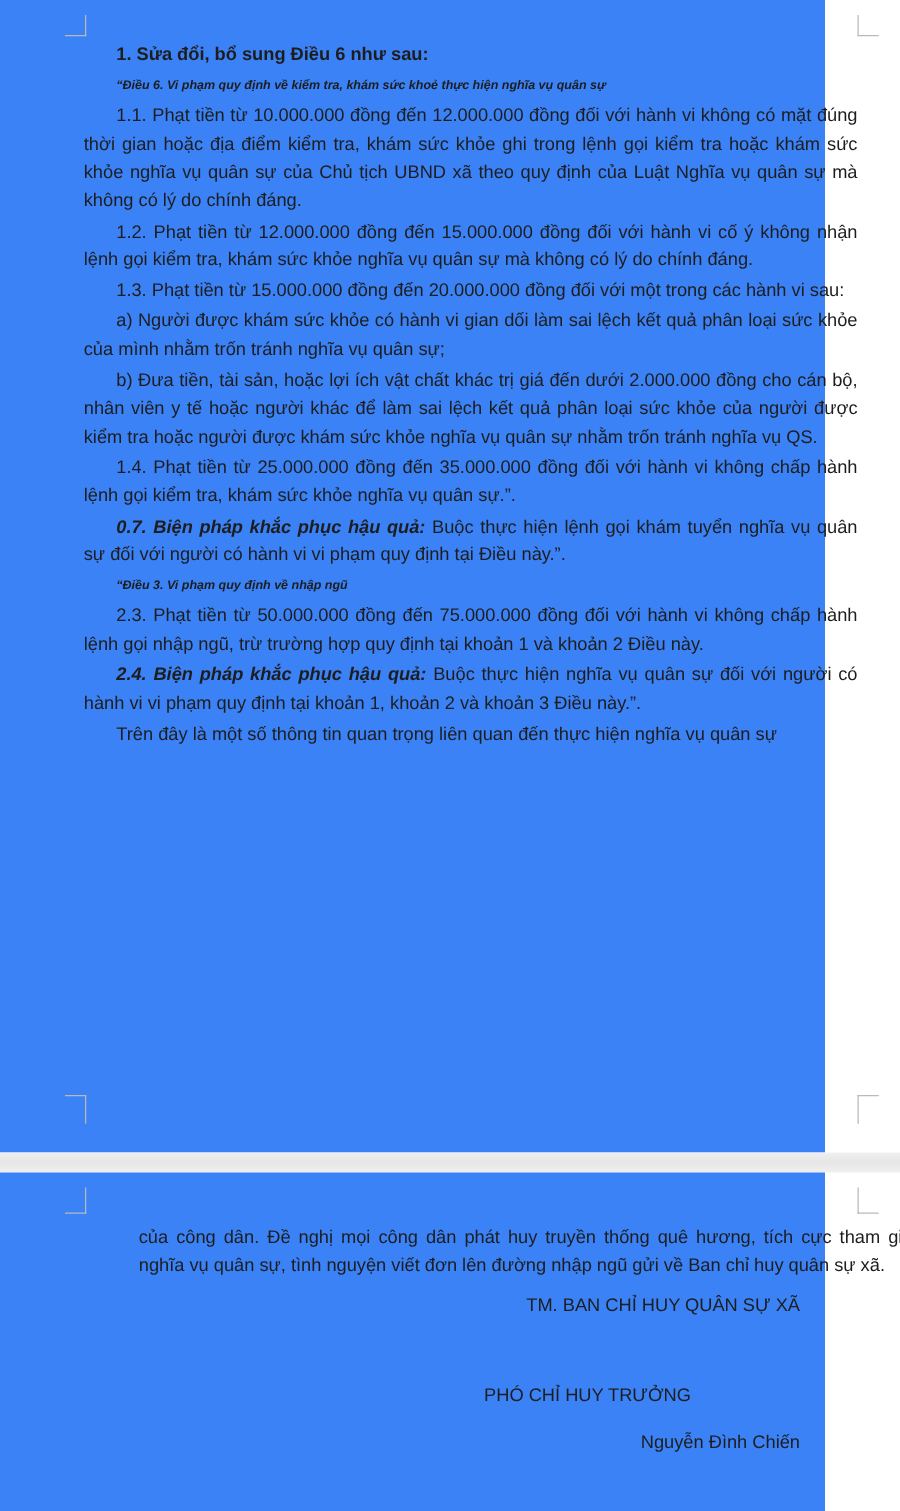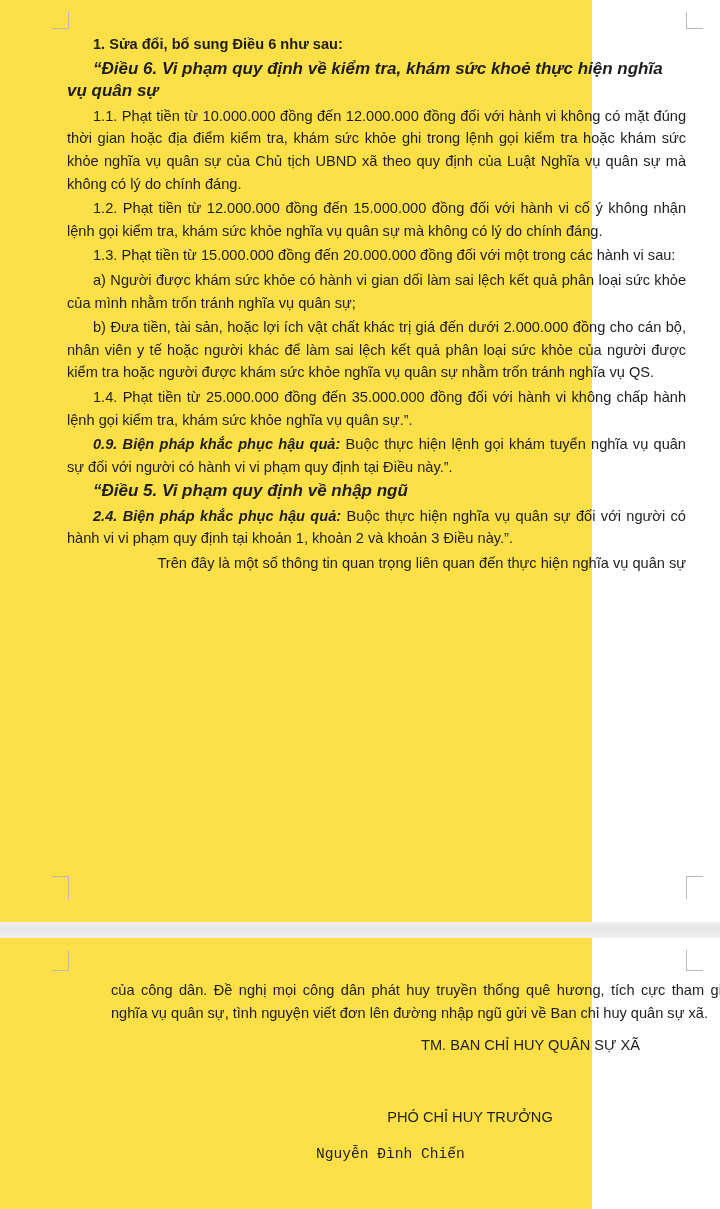--- a/index.html
+++ b/index.html
@@ -1,69 +1,70 @@
 <!DOCTYPE html>
 <html><head>
 <meta charset="utf-8">
 <style>
   html, body { margin: 0; padding: 0; }
   body {
     width: 720px; height: 1209px; background: #ffffff; overflow: hidden;
     font-family: "Liberation Sans", "DejaVu Sans", sans-serif;
     color: #1d1d1d; position: relative;
   }
-  .page { position: absolute; left: 0; width: 592px; background: #fde047; }
+  .page { position: absolute; left: 0; width: 660px; background: #3b82f6; }
   .page1 { top: 0; height: 922px; }
   .gap { position: absolute; left: 0; top: 922px; width: 720px; height: 16px;
          background: linear-gradient(#f0f0f0, #e6e6e6 50%, #f0f0f0); }
   .page2 { top: 938px; height: 271px; }
   .mark { position: absolute; width: 16px; height: 16px; border-color: #b9b9b9; border-style: solid; border-width: 0; }
   .mark.tl { left: 52px; top: 12px; border-right-width: 1px; border-bottom-width: 1px; }
   .mark.tr { left: 686px; top: 12px; border-left-width: 1px; border-bottom-width: 1px; }
   .mark.bl { left: 52px; top: 876px; border-right-width: 1px; border-top-width: 1px; height: 22px; }
   .mark.br { left: 686px; top: 876px; border-left-width: 1px; border-top-width: 1px; height: 22px; }
   .mark.tl2 { left: 52px; top: 12px; border-right-width: 1px; border-bottom-width: 1px; height: 20px; }
   .mark.tr2 { left: 686px; top: 12px; border-left-width: 1px; border-bottom-width: 1px; height: 20px; }
 
   .content { position: absolute; left: 67px; width: 619px; font-size: 14.6px; line-height: 22.6px; }
   .page1 .content { top: 33px; }
   .page2 .content { top: 41px; margin-left: 44px; }
   p { margin: 0 0 2px 0; text-align: justify; }
   .ind { text-indent: 26px; }
   .bi { font-weight: bold; font-style: italic; }
   .heading-b { font-weight: bold; font-size: 14.6px; }
-  .heading-i { font-style: italic; font-weight: bold; font-size: 17px; }
+  .heading-i { font-style: italic; font-weight: bold; font-size: 10px; }
 
   .sign { position: absolute; left: 300px; width: 340px; text-align: center; font-size: 14.6px; }
   .sign .line1 { position: absolute; top: 99px; left: 0; width: 340px; text-align:right; }
   .sign .line2 { position: absolute; top: 123px; left: 0; width: 340px; text-align:center;margin-top:48px; }
-  .sign .name { position: absolute; top: 208px; left: 16px; width: 340px; text-align:left;font-family:Liberation Mono, monospace; }
+  .sign .name { position: absolute; top: 208px; left: 0; width: 340px; text-align:right; }
 </style>
 </head>
 <body>
 
 <div class="page page1">
   <div class="mark tl"></div>
   <div class="mark tr"></div>
   <div class="mark bl"></div>
   <div class="mark br"></div>
 
   <div class="content">
     <p class="ind heading-b">1. Sửa đổi, bổ sung Điều 6 như sau:</p>
     <p class="ind heading-i" style="text-align:left;">“Điều 6. Vi phạm quy định về kiểm tra, khám sức khoẻ thực hiện nghĩa vụ quân sự</p>
     <p class="ind">1.1. Phạt tiền từ 10.000.000 đồng đến 12.000.000 đồng đối với hành vi không có mặt đúng thời gian hoặc địa điểm kiểm tra, khám sức khỏe ghi trong lệnh gọi kiểm tra hoặc khám sức khỏe nghĩa vụ quân sự của Chủ tịch UBND xã theo quy định của Luật Nghĩa vụ quân sự mà không có lý do chính đáng.</p>
     <p class="ind">1.2. Phạt tiền từ 12.000.000 đồng đến 15.000.000 đồng đối với hành vi cố ý không nhận lệnh gọi kiểm tra, khám sức khỏe nghĩa vụ quân sự mà không có lý do chính đáng.</p>
     <p class="ind">1.3. Phạt tiền từ 15.000.000 đồng đến 20.000.000 đồng đối với một trong các hành vi sau:</p>
     <p class="ind">a) Người được khám sức khỏe có hành vi gian dối làm sai lệch kết quả phân loại sức khỏe của mình nhằm trốn tránh nghĩa vụ quân sự;</p>
     <p class="ind">b) Đưa tiền, tài sản, hoặc lợi ích vật chất khác trị giá đến dưới 2.000.000 đồng cho cán bộ, nhân viên y tế hoặc người khác để làm sai lệch kết quả phân loại sức khỏe của người được kiểm tra hoặc người được khám sức khỏe nghĩa vụ quân sự nhằm trốn tránh nghĩa vụ QS.</p>
     <p class="ind">1.4. Phạt tiền từ 25.000.000 đồng đến 35.000.000 đồng đối với hành vi không chấp hành lệnh gọi kiểm tra, khám sức khỏe nghĩa vụ quân sự.”.</p>
-    <p class="ind"><span class="bi">0.9. Biện pháp khắc phục hậu quả:</span><span> Buộc thực hiện lệnh gọi khám tuyển nghĩa vụ quân sự đối với người có hành vi vi phạm quy định tại Điều này.”.</span></p>
-    <p class="ind heading-i">“Điều 5. Vi phạm quy định về nhập ngũ</p>
+    <p class="ind"><span class="bi">0.7. Biện pháp khắc phục hậu quả:</span><span> Buộc thực hiện lệnh gọi khám tuyển nghĩa vụ quân sự đối với người có hành vi vi phạm quy định tại Điều này.”.</span></p>
+    <p class="ind heading-i">“Điều 3. Vi phạm quy định về nhập ngũ</p>
+    <p class="ind">2.3. Phạt tiền từ 50.000.000 đồng đến 75.000.000 đồng đối với hành vi không chấp hành lệnh gọi nhập ngũ, trừ trường hợp quy định tại khoản 1 và khoản 2 Điều này.</p>
     <p class="ind"><span class="bi">2.4. Biện pháp khắc phục hậu quả:</span><span> Buộc thực hiện nghĩa vụ quân sự đối với người có hành vi vi phạm quy định tại khoản 1, khoản 2 và khoản 3 Điều này.”.</span></p>
-    <p class="ind" style="text-align:right;">Trên đây là một số thông tin quan trọng liên quan đến thực hiện nghĩa vụ quân sự</p>
+    <p class="ind" style="text-align:left;">Trên đây là một số thông tin quan trọng liên quan đến thực hiện nghĩa vụ quân sự</p>
   </div>
 </div>
 
 <div class="gap"></div>
 
 <div class="page page2">
   <div class="mark tl2"></div>
   <div class="mark tr2"></div>
 
   <div class="content">

